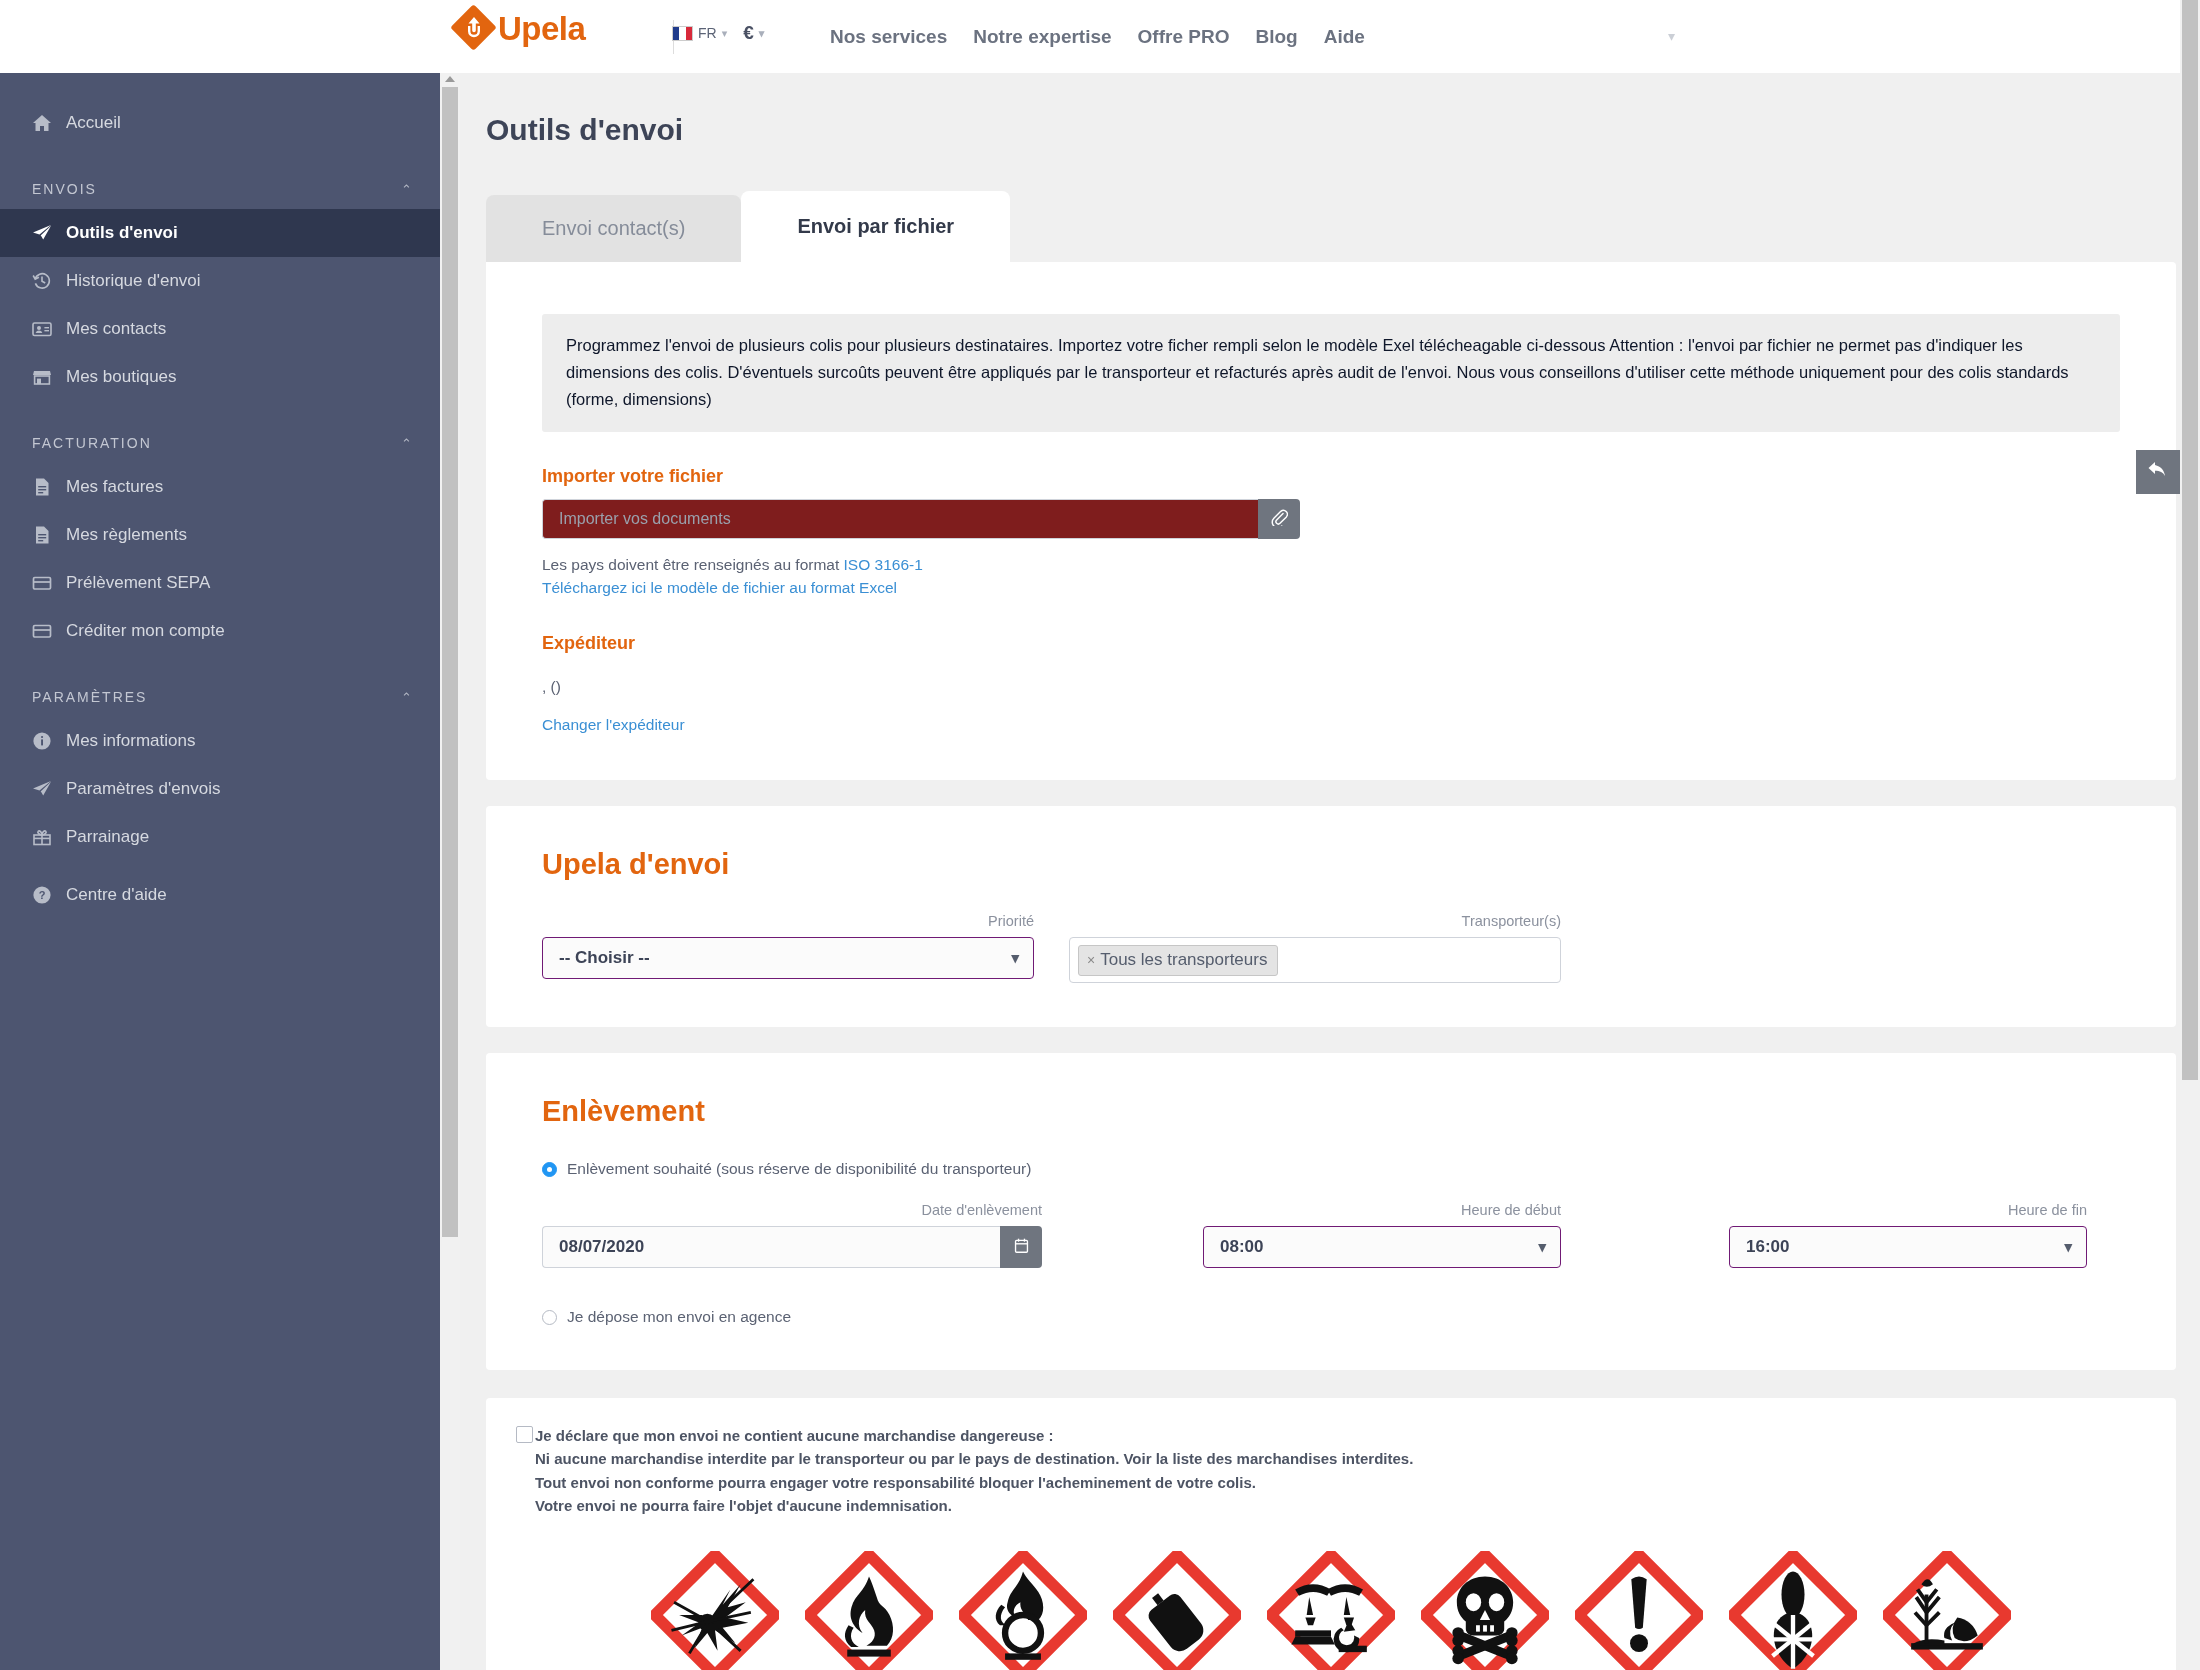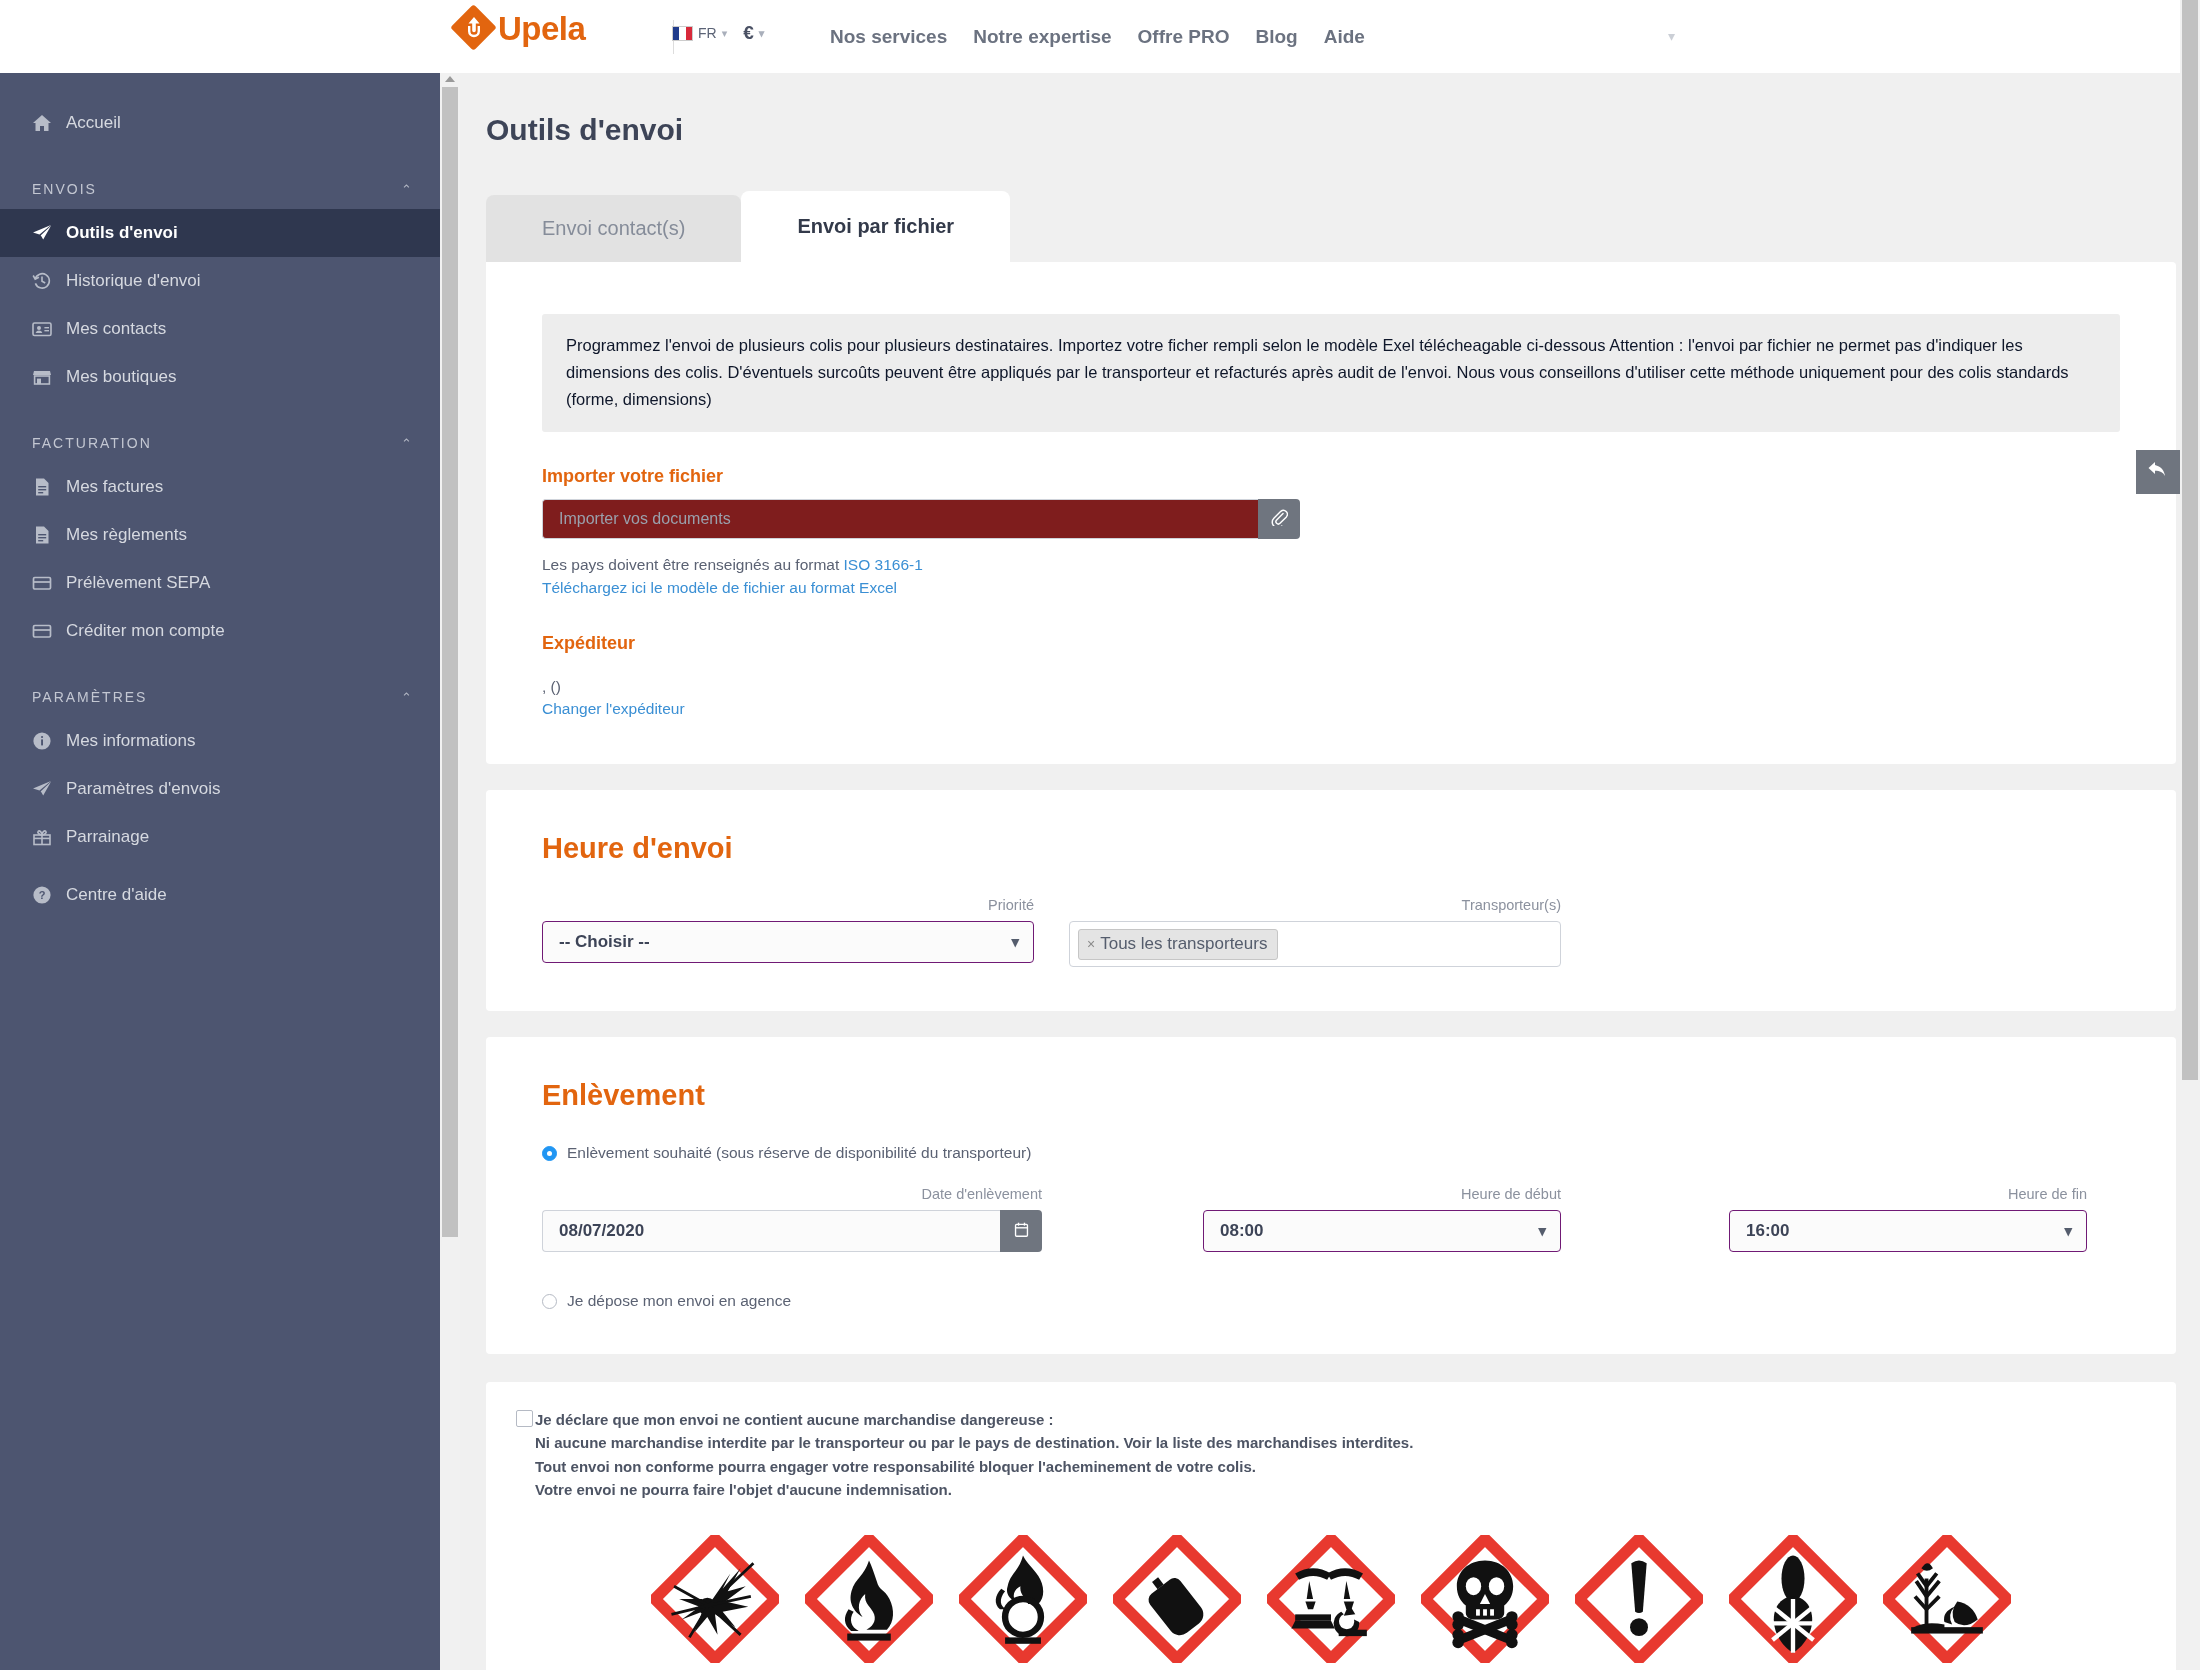--- a/index.html
+++ b/index.html
@@ -139,21 +139,21 @@
     color: #9aa0ac; font-size: 16px;
   }
   .file-btn {
     width: 42px; height: 40px; background: #6f757f; border-radius: 0 4px 4px 0;
     display: flex; align-items: center; justify-content: center; cursor: pointer;
   }
   .hint { font-size: 15.5px; color: #5b6273; line-height: 1.5; }
   .hint a, .linkblue { color: #3a8fd4; text-decoration: none; }
   .sender-block { margin-top: 34px; }
   .sender-val { font-size: 15.5px; color: #5b6273; margin-top: 24px; }
-  .sender-link { font-size: 15.5px; display: block; margin-top: 4px; }
+  .sender-link { font-size: 15.5px; display: block; margin-top: 20px; }
 
   .sec-title {
     color: #e2650f; font-size: 29px; font-weight: bold; margin-bottom: 32px;
   }
   .field-label { font-size: 14.5px; color: #8b919e; margin-bottom: 8px; }
   .row { display: flex; text-align: right; }
 
   .sel {
     height: 42px; border: 1px solid #701a75; border-radius: 4px;
     background: #fbfbfb; display: flex; align-items: center;
@@ -459,21 +459,21 @@
     </div>
 
     <div class="sender-block">
       <div class="lbl-orange">Expéditeur</div>
       <div class="sender-val">, ()</div>
       <a href="#" class="linkblue sender-link">Changer l'expéditeur</a>
     </div>
   </div>
 
   <div class="card block">
-    <div class="sec-title">Heure d'envoi</div>
+    <div class="sec-title">Upela d'envoi</div>
     <div class="row">
       <div style="width:492px;">
         <div class="field-label">Priorité</div>
         <div class="sel">
           <span>-- Choisir --</span>
           <span class="ch">▾</span>
         </div>
       </div>
       <div style="width:492px;margin-left:35px;">
         <div class="field-label">Transporteur(s)</div>

